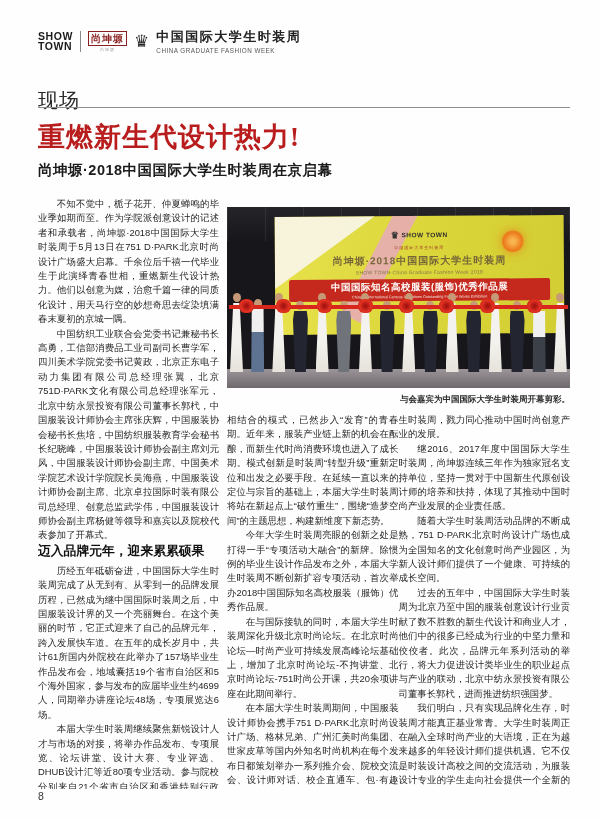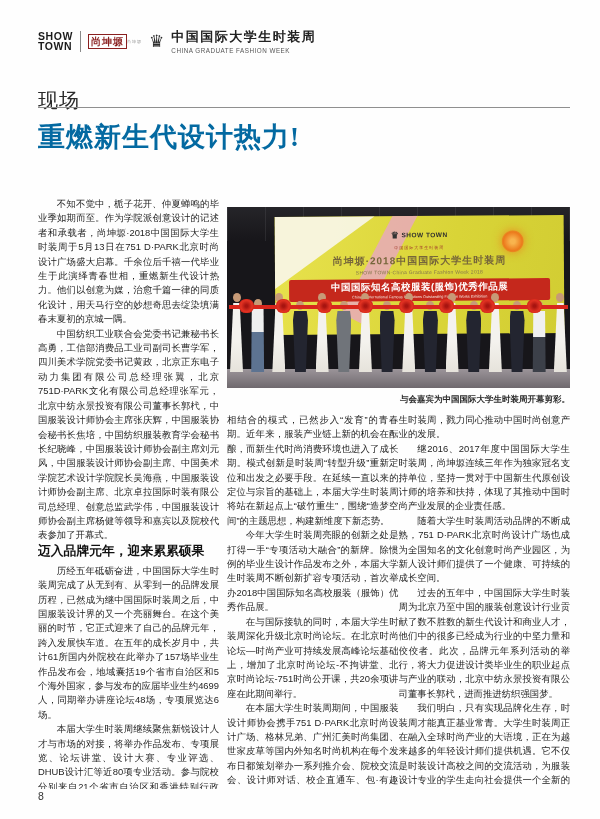--- a/index.html
+++ b/index.html
@@ -3,34 +3,34 @@
 <meta charset="utf-8">
 <style>
   html,body{margin:0;padding:0;background:#e8e8e8;}
   .page{position:relative;width:600px;height:819px;background:#fefefe;margin:0 auto;
         font-family:"Liberation Sans",sans-serif;color:#1f1f1f;overflow:hidden;}
 
   
   .hdr{position:absolute;top:28px;left:38px;display:flex;align-items:center;gap:7px;}
   .showtown{font-size:10.5px;font-weight:bold;line-height:10px;letter-spacing:.6px;color:#1a1a1a;white-space:pre-line;}
   .hdr-sep{width:1px;height:21px;background:#8a8a8a;}
-  .sk-logo{display:flex;flex-direction:row;align-items:center;}
+  .sk-logo{display:flex;flex-direction:column;align-items:center;}
   .sk-mark{font-size:10px;font-weight:bold;color:#8a1f1f;border:1px solid #8a1f1f;padding:0 2px;line-height:13px;letter-spacing:1px;}
   .sk-cap{font-size:4px;color:#9a9a9a;letter-spacing:1px;margin-top:1px;}
   .crown{font-size:17px;color:#2b2b2b;line-height:17px;}
   .evt{display:flex;flex-direction:column;}
   .evt-cn{font-size:13px;font-weight:bold;letter-spacing:1.5px;color:#222;}
   .evt-en{font-size:6.3px;letter-spacing:.5px;color:#555;margin-top:1px;}
 
   
   .kicker{position:absolute;top:87px;left:38px;font-size:20px;color:#2a2a2a;
           font-family:"Liberation Serif",serif;letter-spacing:1px;}
   .rule{position:absolute;top:107px;left:38px;width:532px;height:1px;background:#8f8f8f;}
   .headline{position:absolute;top:119px;left:38px;font-size:27px;font-weight:bold;
-            font-family:"Liberation Serif",serif;color:#0369a1;letter-spacing:1px;}
+            font-family:"Liberation Serif",serif;color:#b91c1c;letter-spacing:1px;}
   .deck{position:absolute;top:161px;left:38px;font-size:14.5px;font-weight:bold;color:#1b1b1b;letter-spacing:.5px;}
 
   
   .content{position:absolute;top:197px;left:38px;width:532px;height:592px;display:flex;gap:8px;}
   .col{font-size:9.4px;line-height:14.4px;text-align:justify;overflow:hidden;}
   .col p{margin:0;}
   .col p.indent{text-indent:2em;}
   .col h3{font-size:12.8px;font-weight:bold;color:#101010;margin:0 0 5px;line-height:16px;text-align:left;}
   .col-left{width:181px;flex:none;}
   .right-area{flex:1;display:flex;flex-direction:column;}
@@ -101,20 +101,21 @@
     <div class="crown">♛</div>
     <div class="evt">
       <div class="evt-cn">中国国际大学生时装周</div>
       <div class="evt-en">CHINA GRADUATE FASHION WEEK</div>
     </div>
   </div>
 
   <div class="kicker">现场</div>
   <div class="rule"></div>
   <div class="headline">重燃新生代设计热力!</div>
+  <div class="deck">尚坤塬·2018中国国际大学生时装周在京启幕</div>
 
   <div class="content">
     <div class="col col-left">
         <p class="indent">不知不觉中，栀子花开、仲夏蝉鸣的毕业季如期而至。作为学院派创意设计的记述者和承载者，尚坤塬·2018中国国际大学生时装周于5月13日在751 D·PARK北京时尚设计广场盛大启幕。千余位后千禧一代毕业生于此演绎青春世相，重燃新生代设计热力。他们以创意为媒，治愈千篇一律的同质化设计，用天马行空的妙想奇思去绽染填满春末夏初的京城一隅。</p>
         <p class="indent">中国纺织工业联合会党委书记兼秘书长高勇，工信部消费品工业司副司长曹学军，四川美术学院党委书记黄政，北京正东电子动力集团有限公司总经理张翼，北京751D·PARK文化有限公司总经理张军元，北京中纺永景投资有限公司董事长郭杙，中国服装设计师协会主席张庆辉，中国服装协会秘书长焦培，中国纺织服装教育学会秘书长纪晓峰，中国服装设计师协会副主席刘元风，中国服装设计师协会副主席、中国美术学院艺术设计学院院长吴海燕，中国服装设计师协会副主席、北京卓拉国际时装有限公司总经理、创意总监武学伟，中国服装设计师协会副主席杨健等领导和嘉宾以及院校代表参加了开幕式。</p>
         <h3>迈入品牌元年，迎来累累硕果</h3>
         <p class="indent">历经五年砥砺奋进，中国国际大学生时装周完成了从无到有、从零到一的品牌发展历程，已然成为继中国国际时装周之后，中国服装设计界的又一个亮丽舞台。在这个美丽的时节，它正式迎来了自己的品牌元年，跨入发展快车道。在五年的成长岁月中，共计61所国内外院校在此举办了157场毕业生作品发布会，地域囊括19个省市自治区和5个海外国家，参与发布的应届毕业生约4699人，同期举办讲座论坛48场，专项展览达6场。</p>
         <p class="indent">本届大学生时装周继续聚焦新锐设计人才与市场的对接，将举办作品发布、专项展览、论坛讲堂、设计大赛、专业评选、DHUB设计汇等近80项专业活动。参与院校分别来自21个省市自治区和香港特别行政区，来自国内外的54所高等院校的1468名优秀毕业生参与动态发布和优秀作品展。有4个国外知名设计院校也参加了此次活动，其中英国南安普顿大学和NABA米兰新美术学院已连续参加4届。今年从毕业生人数、发布作品数量、创作品类及创意水平等诸多方面都再创历史新高。</p>
       </div>
 

